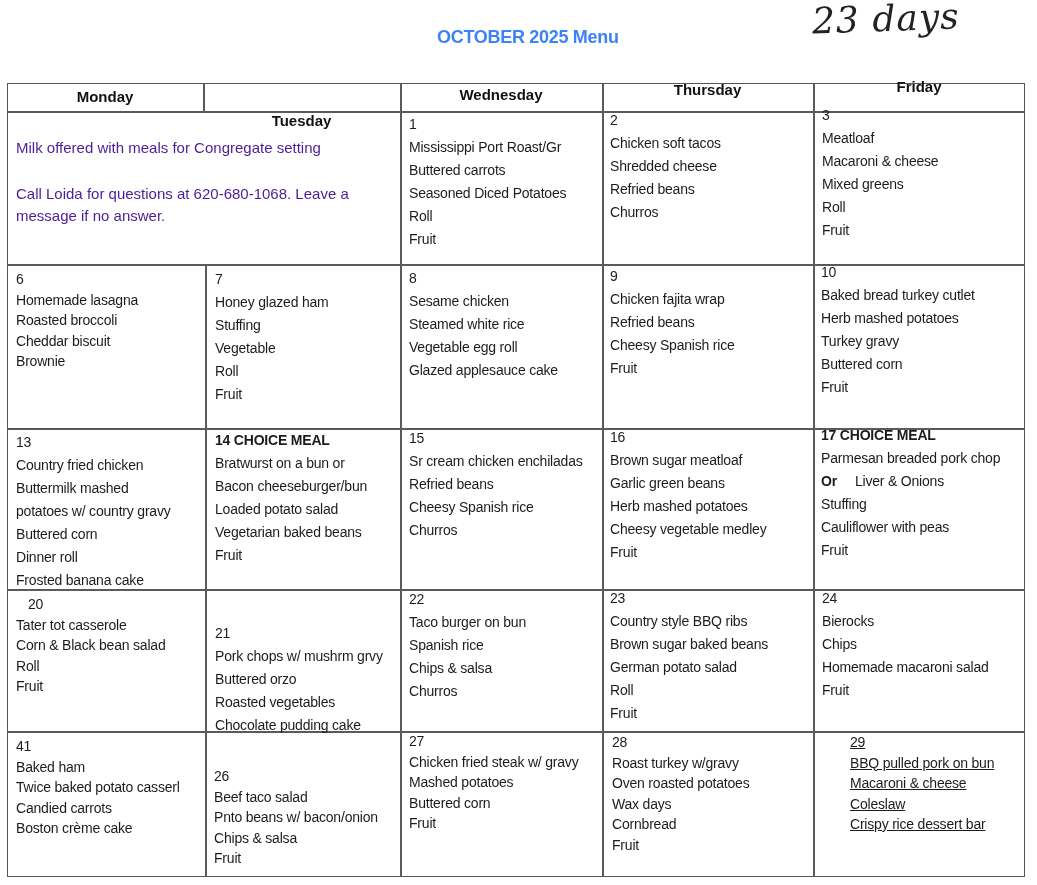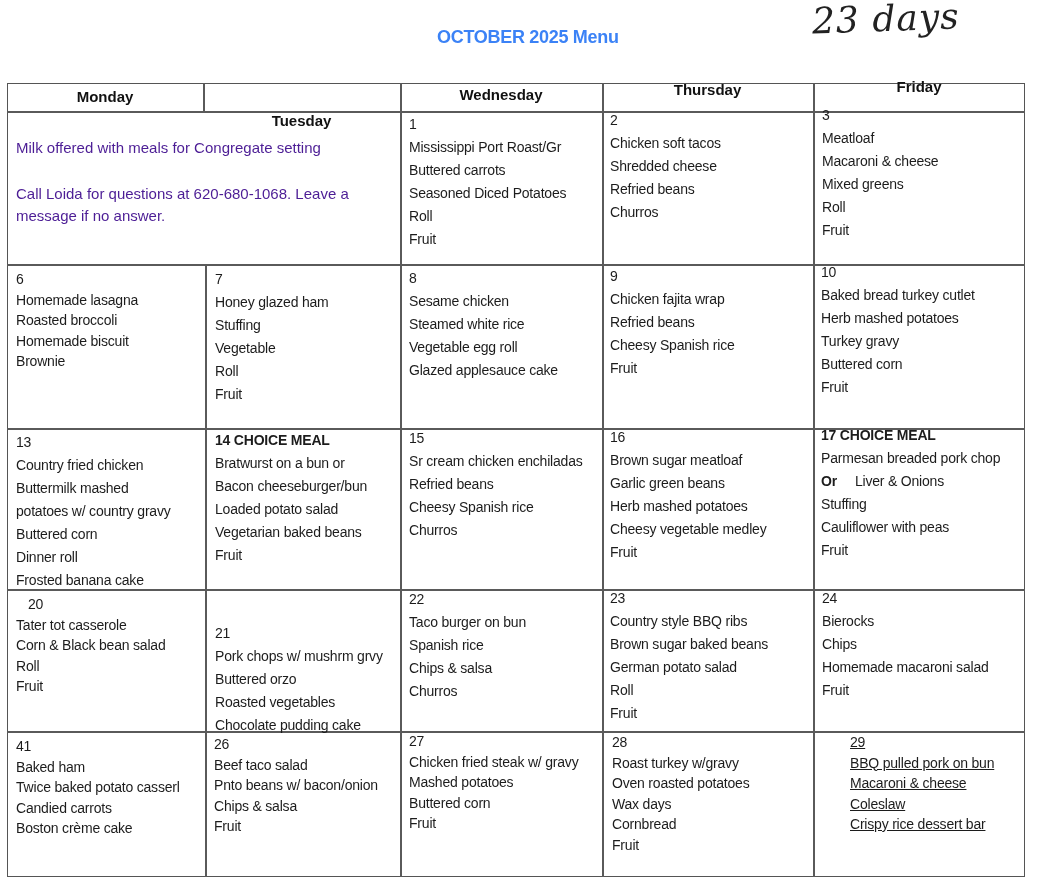--- a/index.html
+++ b/index.html
@@ -94,21 +94,21 @@
     <span class="item">Macaroni &amp; cheese</span>
     <span class="item">Mixed greens</span>
     <span class="item">Roll</span>
     <span class="item">Fruit</span>
   </div>
 
   <div class="cell tight" style="left:16px;top:269px;">
     <span class="num">6</span>
     <span class="item">Homemade lasagna</span>
     <span class="item">Roasted broccoli</span>
-    <span class="item">Homemade biscuit</span>
+    <span class="item">Cheddar biscuit</span>
     <span class="item">Brownie</span>
   </div>
   <div class="cell" style="left:215px;top:268px;">
     <span class="num">7</span>
     <span class="item">Honey glazed ham</span>
     <span class="item">Stuffing</span>
     <span class="item">Vegetable</span>
     <span class="item">Roll</span>
     <span class="item">Fruit</span>
   </div>
@@ -213,21 +213,21 @@
     <span class="item">Fruit</span>
   </div>
 
   <div class="cell tight" style="left:16px;top:736px;">
     <span class="num">41</span>
     <span class="item">Baked ham</span>
     <span class="item">Twice baked potato casserl</span>
     <span class="item">Candied carrots</span>
     <span class="item">Boston crème cake</span>
   </div>
-  <div class="cell tight" style="left:214px;top:734px;">
+  <div class="cell tight" style="left:214px;top:766px;">
     <span class="num">26</span>
     <span class="item">Beef taco salad</span>
     <span class="item">Pnto beans w/ bacon/onion</span>
     <span class="item">Chips &amp; salsa</span>
     <span class="item">Fruit</span>
   </div>
   <div class="cell tight" style="left:409px;top:731px;">
     <span class="num">27</span>
     <span class="item">Chicken fried steak w/ gravy</span>
     <span class="item">Mashed potatoes</span>

